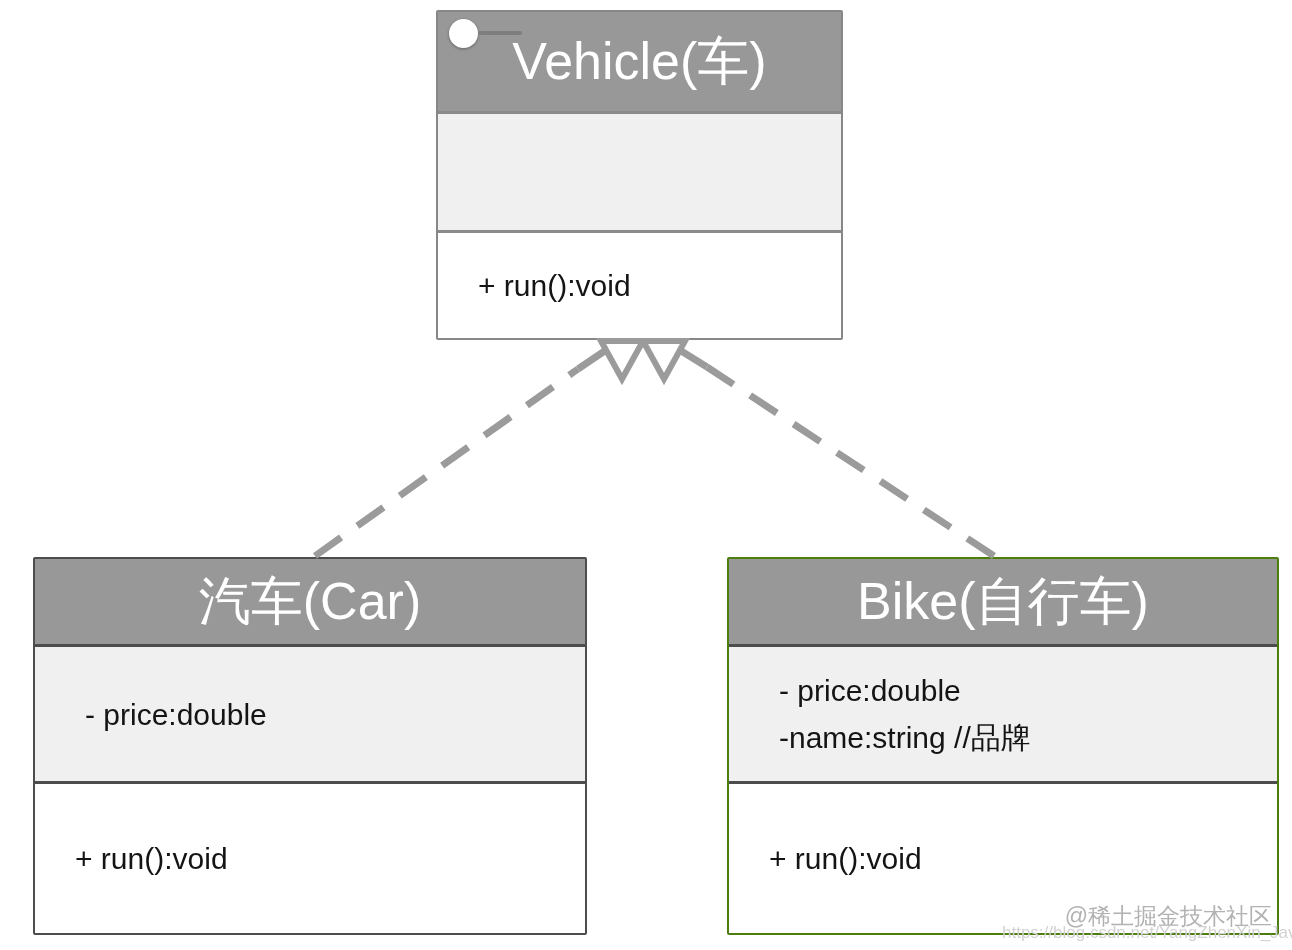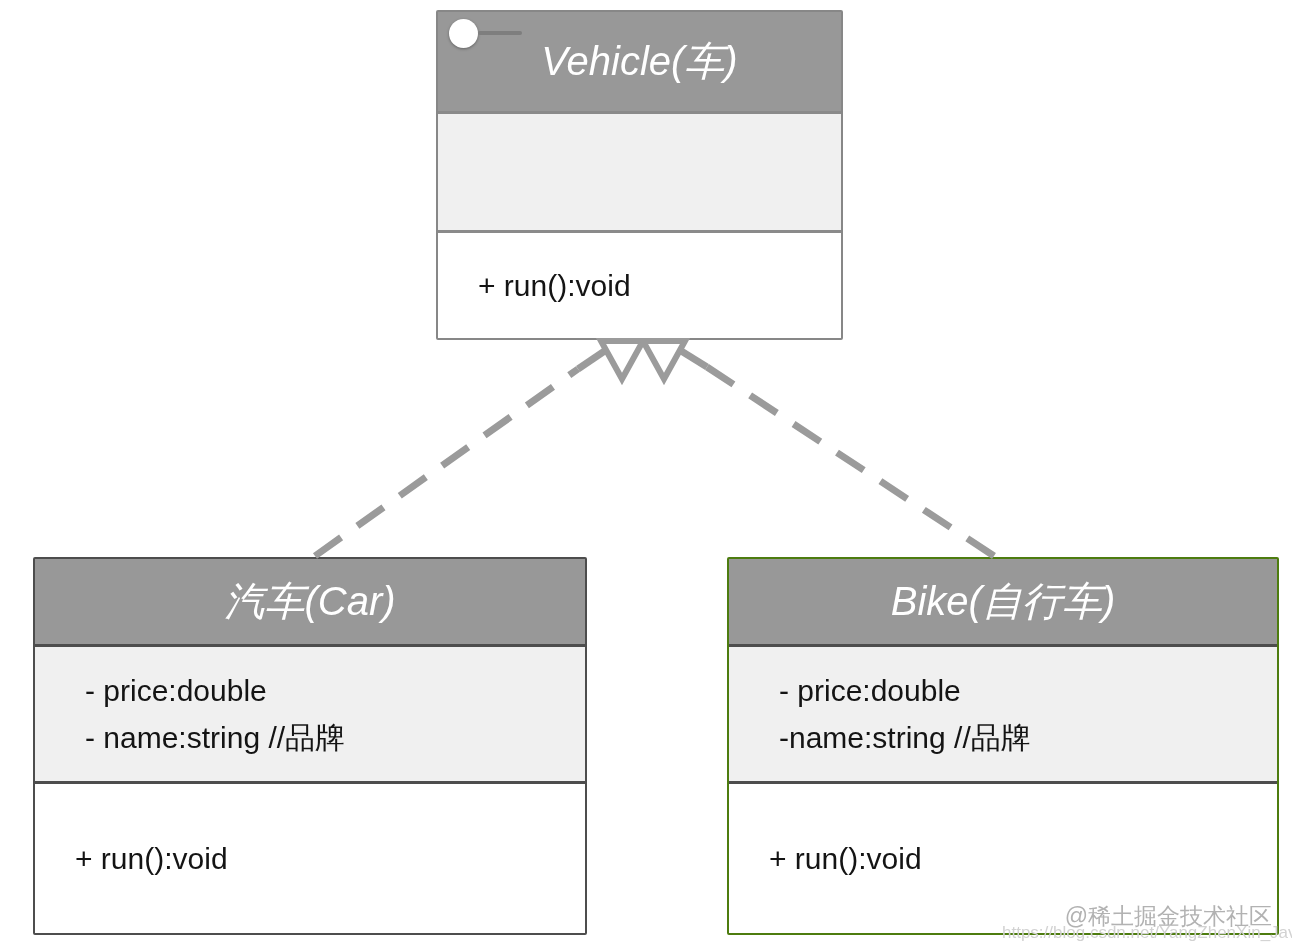--- a/index.html
+++ b/index.html
@@ -39,25 +39,24 @@
     border: 2px solid #4d7c0f;
   }
 
   .box-header {
     position: relative;
     display: flex;
     align-items: center;
     justify-content: center;
     background: #989898;
     color: #ffffff;
-    font-size: 40px;
+    font-size: 52px;
     font-weight: 500;
     box-sizing: border-box;
     flex: 0 0 auto;
-    font-style: italic;
   }
   .vehicle .box-header { height: 102px; border-bottom: 3px solid #8a8a8a; }
   .car .box-header,
   .bike .box-header { height: 88px; border-bottom: 3px solid #4d4d4d; }
 
   .box-attrs {
     box-sizing: border-box;
     background: #f0f0f0;
     display: flex;
     flex-direction: column;
@@ -164,21 +163,20 @@
         <div class="member-row">+ run():void</div>
       </div>
   </div>
 
   <div class="class-box car">
     <div class="box-header">
       <span>汽车(Car)</span>
     </div>
     <div class="box-attrs">
         <div class="member-row">- price:double</div>
-        <div class="member-row">- name:string //品牌</div>
       </div>
     <div class="box-methods">
         <div class="member-row">+ run():void</div>
       </div>
   </div>
 
   <div class="class-box bike">
     <div class="box-header">
       <span>Bike(自行车)</span>
     </div>

